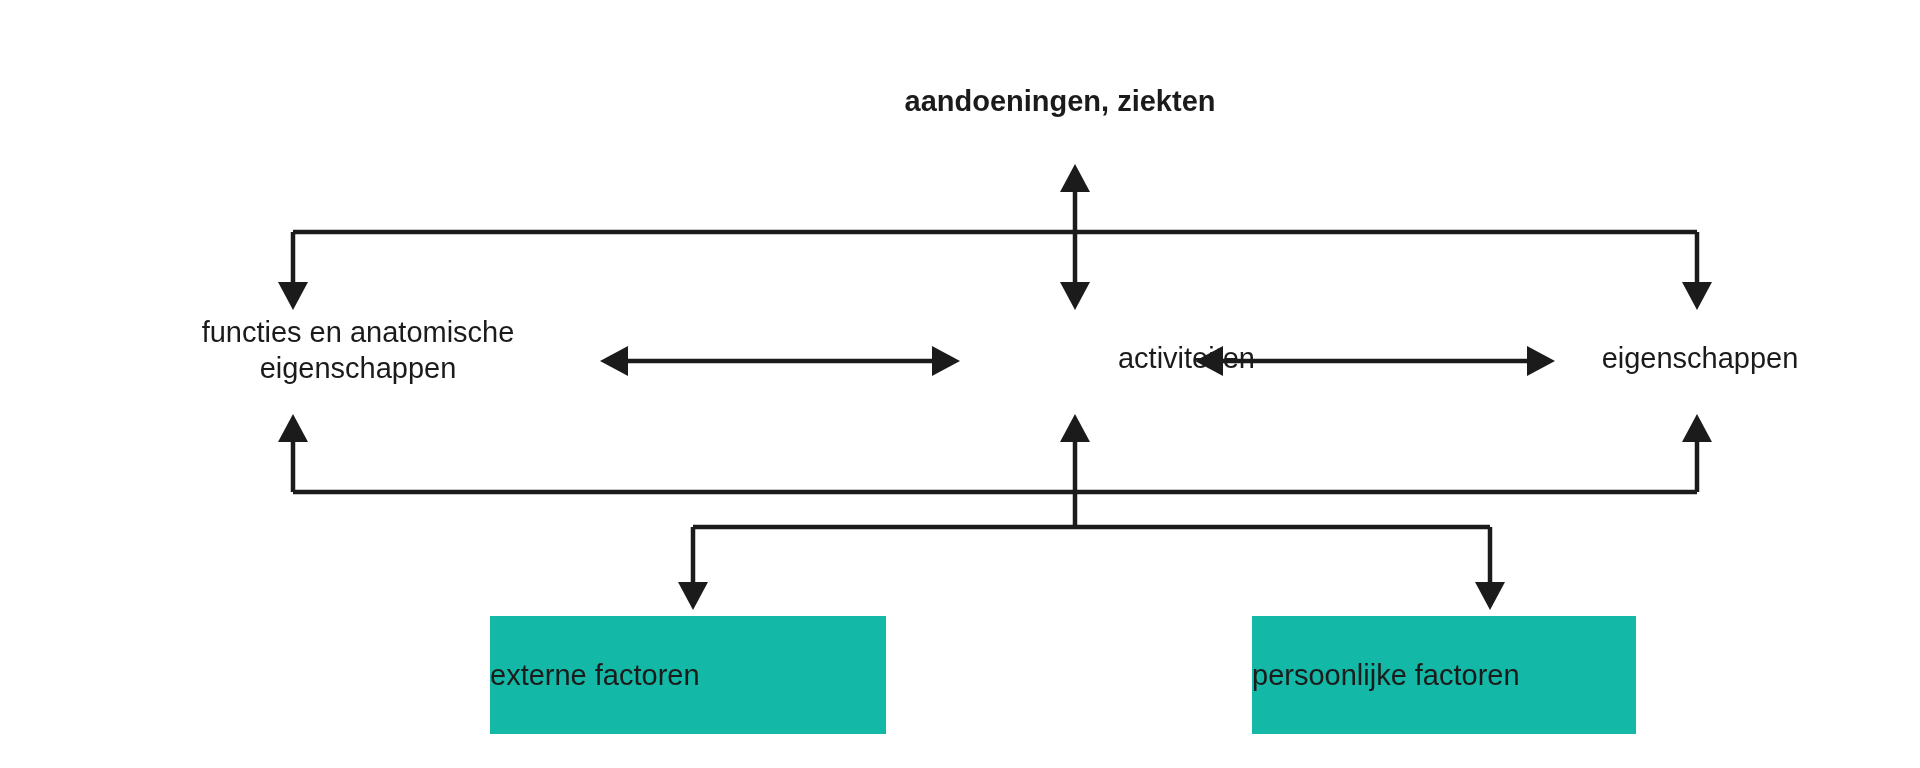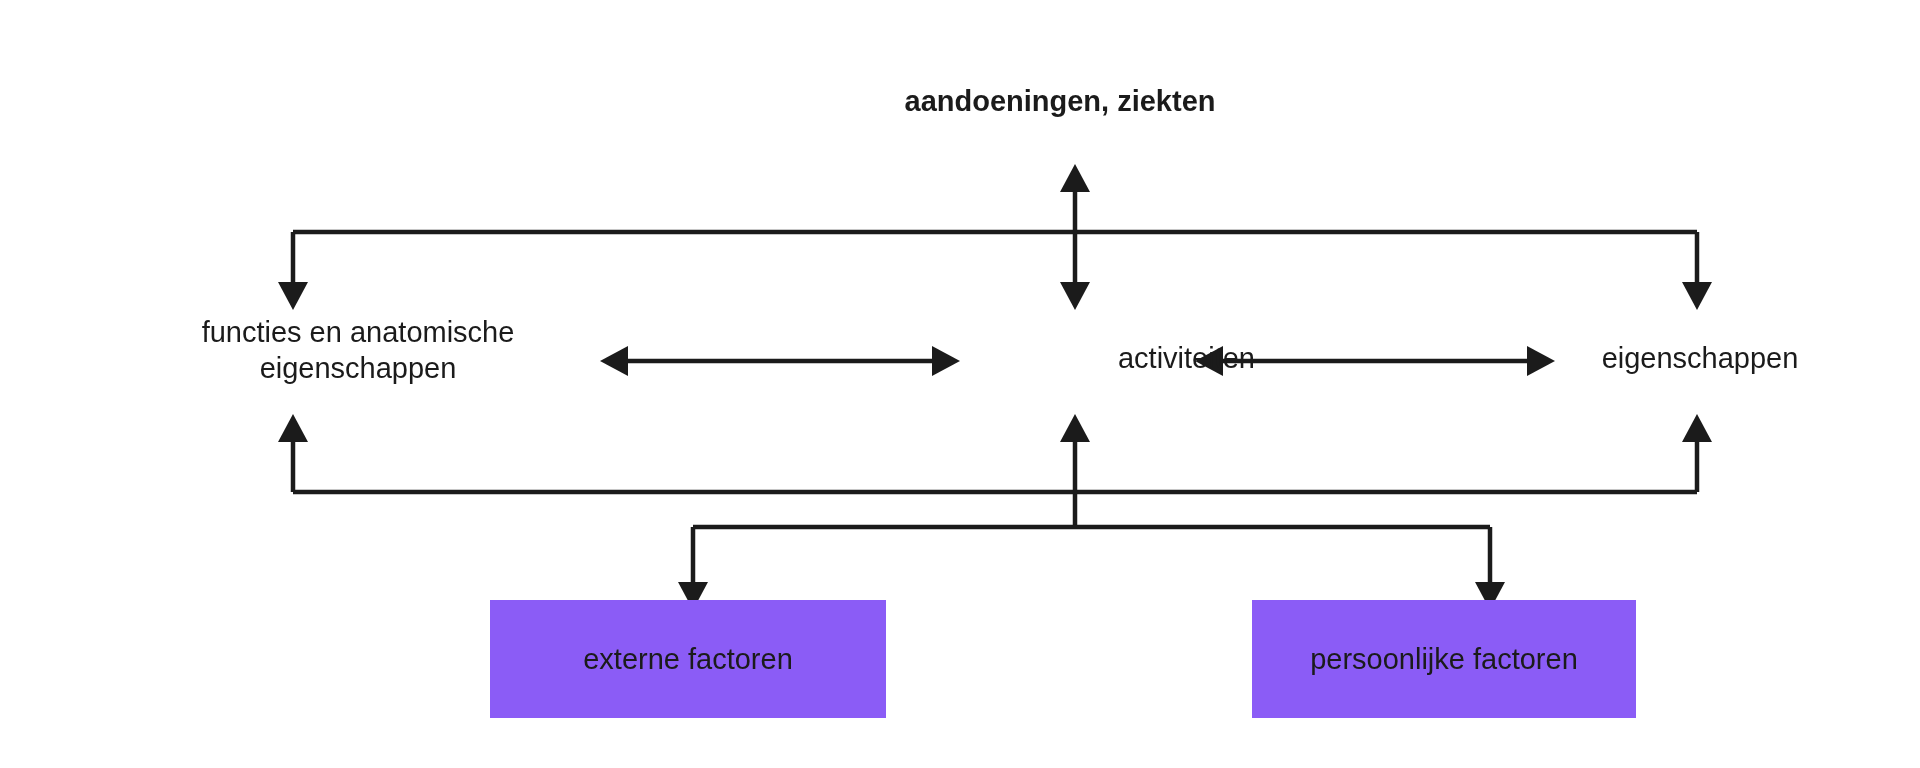--- a/index.html
+++ b/index.html
@@ -62,26 +62,27 @@
     text-align: right;
   }
   #participation {
     left: 1530px;
     top: 340px;
     width: 340px;
     font-size: 29px;
   }
   .factor-box {
     position: absolute;
-    background: #8b5cf6;
+    background: #14b8a6;
     display: flex;
     align-items: center;
-    justify-content: center;
+    justify-content: flex-start;
     font-size: 29px;
     color: #1b1b1b;
+    margin-top: 16px;
   }
   #external-factors-box {
     left: 490px;
     top: 600px;
     width: 396px;
     height: 118px;
   }
   #personal-factors-box {
     left: 1252px;
     top: 600px;

